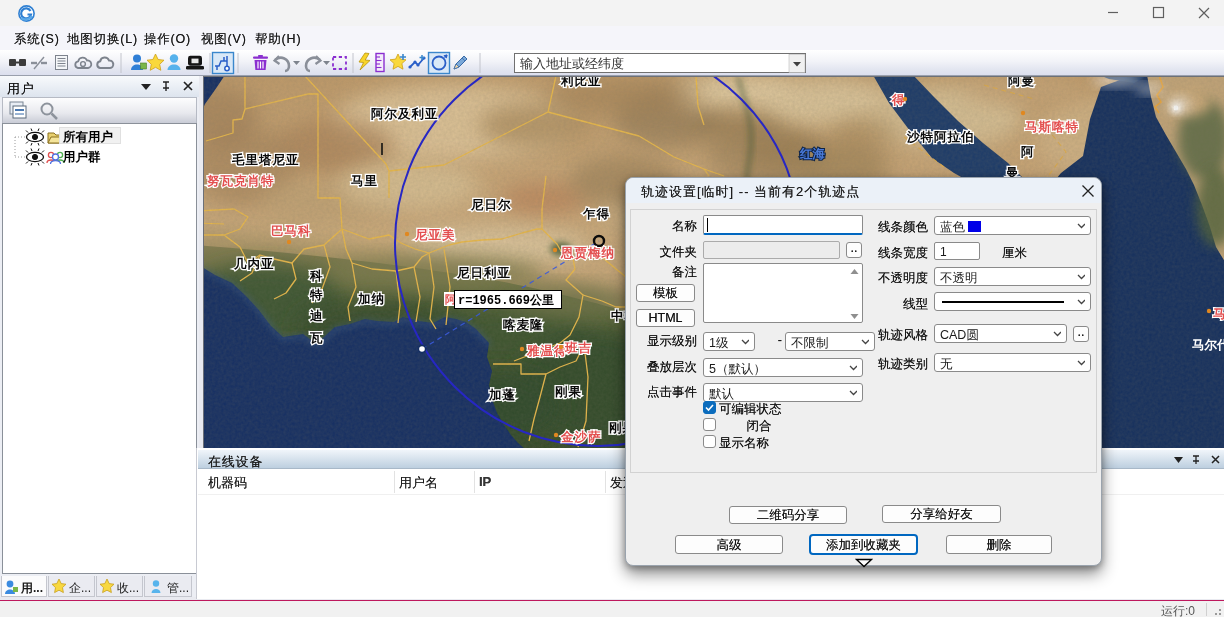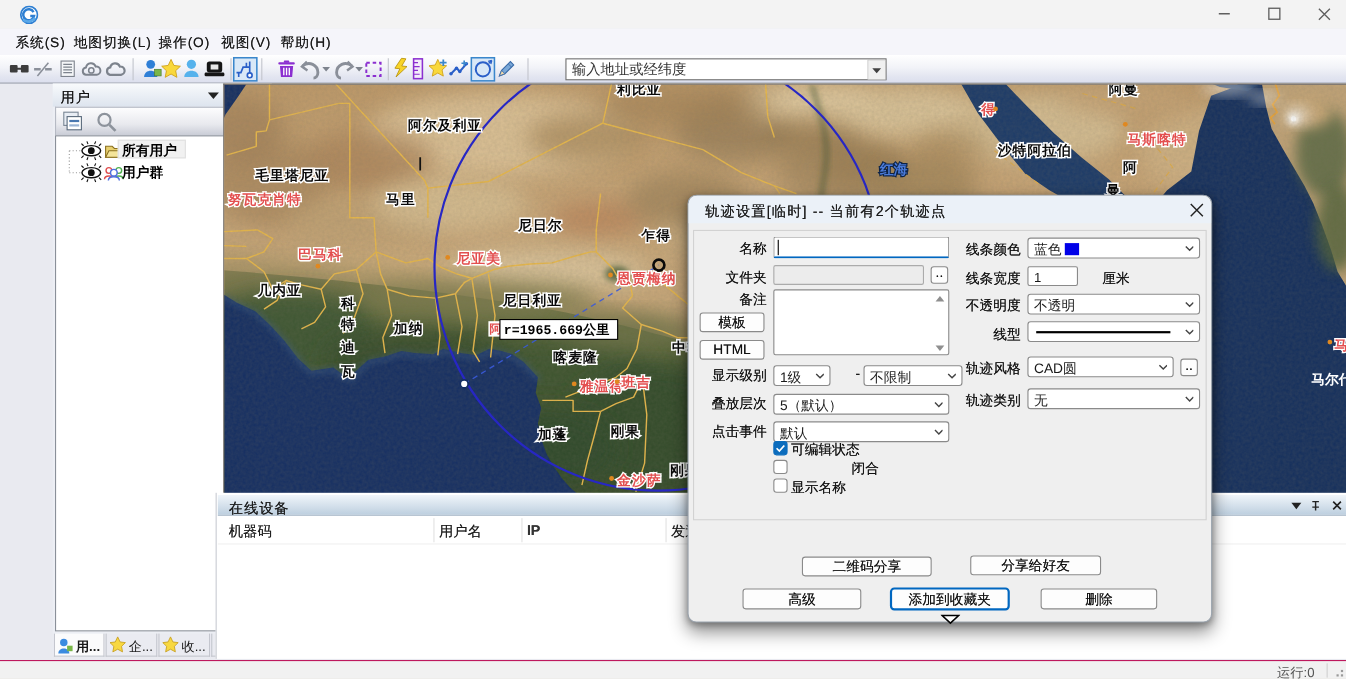--- a/index.html
+++ b/index.html
@@ -8,21 +8,21 @@
 .abs { position:absolute; }
 
 #titlebar { left:0; top:0; width:1224px; height:26px; background:#f3f3f3; }
 #title-text { left:52px; top:6px; color:#3a3a3a; font-size:12.5px; letter-spacing:0.6px; text-shadow:0 0 0.4px rgba(58,58,58,0.6); }
 
 #menubar { left:0; top:26px; width:1224px; height:24px; background:#f5f5fa; }
 .menuitem { position:absolute; top:5px; font-size:12.5px; color:#1a1a1a; letter-spacing:0.8px; text-shadow:0 0 0.5px rgba(0,0,0,0.7); }
 
 #toolbar { left:0; top:50px; width:1224px; height:26px; background:linear-gradient(#ffffff, #f2f3f8 45%, #e2e5f0 80%, #dcdfee); border-bottom:1px solid #9aa0ad; }
 
-#leftpanel { left:0; top:76px; width:199px; height:521px; background:#eceef4;margin-left:48px; }
+#leftpanel { left:0; top:76px; width:199px; height:521px; background:#eceef4; }
 #lp-header { left:0; top:0; width:199px; height:21px; background:linear-gradient(#f8fafc,#dde4ee); }
 #lp-title { left:7px; top:4px; font-size:13px; color:#111; letter-spacing:0.8px; text-shadow:0 0 0.5px rgba(0,0,0,0.7); }
 #lp-toolbar { left:2px; top:21px; width:195px; height:27px; background:linear-gradient(#fdfdfe,#e8e9ee 60%,#c9ccd6); border:1px solid #b6bac4; border-bottom:1px solid #9aa0ad; }
 #lp-content { left:2px; top:47px; width:195px; height:451px; background:#ffffff; border:1px solid #8a9099; }
 #lp-tabs { left:0; top:500px; width:199px; height:21px; }
 .lptab { position:absolute; top:0; height:21px; background:#eaebf1; border:1px solid #c4c6ce; border-top:none; font-size:12px; color:#222; }
 
 #bottompanel { left:196px; top:448px; width:1028px; height:151px; background:#ffffff; border-left:1px solid #c8cad2; }
 #bp-header { left:1px; top:2px; width:1027px; height:19px; background:linear-gradient(#f0f5fa,#bdcfdf); border-bottom:1px solid #a8b8c8; }
 #bp-cols { left:1px; top:21px; width:1027px; height:26px; background:#fff; border-bottom:1px solid #f0f0f0; text-shadow:0 0 0.5px rgba(0,0,0,0.6); }
@@ -610,21 +610,21 @@
           <path d="M1 3 L4.5 6.5 L8 3" stroke="#444" fill="none" stroke-width="1.3"></path>
         </svg>
       </div>
     <div class="cb" style="left:77px;top:223px;background:#0b6cbd;border-color:#0b6cbd">
       <svg width="11" height="11" style="position:absolute;left:0;top:0">
           <path d="M2 5.5 L4.5 8 L9 3" stroke="#fff" stroke-width="1.6" fill="none"></path>
         </svg>
     </div>
     <div class="dlg-label" style="left:93px;top:223px;width:80px;text-align:left">可编辑状态</div>
     <div class="cb" style="left:77px;top:240px"></div>
-    <div class="dlg-label" style="left:93px;top:240px;width:80px;text-align:right">闭合</div>
+    <div class="dlg-label" style="left:93px;top:240px;width:80px;text-align:center">闭合</div>
     <div class="cb" style="left:77px;top:257px"></div>
     <div class="dlg-label" style="left:93px;top:257px;width:80px;text-align:left">显示名称</div>
 
     <div class="dlg-label" style="left:237px;top:41px;width:65px">线条颜色</div>
     <div class="combo" style="left:308px;top:38px;width:157px;height:19px">
         <span style="position:absolute;left:5px;top:2px">蓝色</span>
         <span style="position:absolute;left:33px;top:4px;width:13px;height:11px;background:#0000e8"></span>
         <svg class="chev" width="9" height="9">
           <path d="M1 3 L4.5 6.5 L8 3" stroke="#444" fill="none" stroke-width="1.3"></path>
         </svg>

